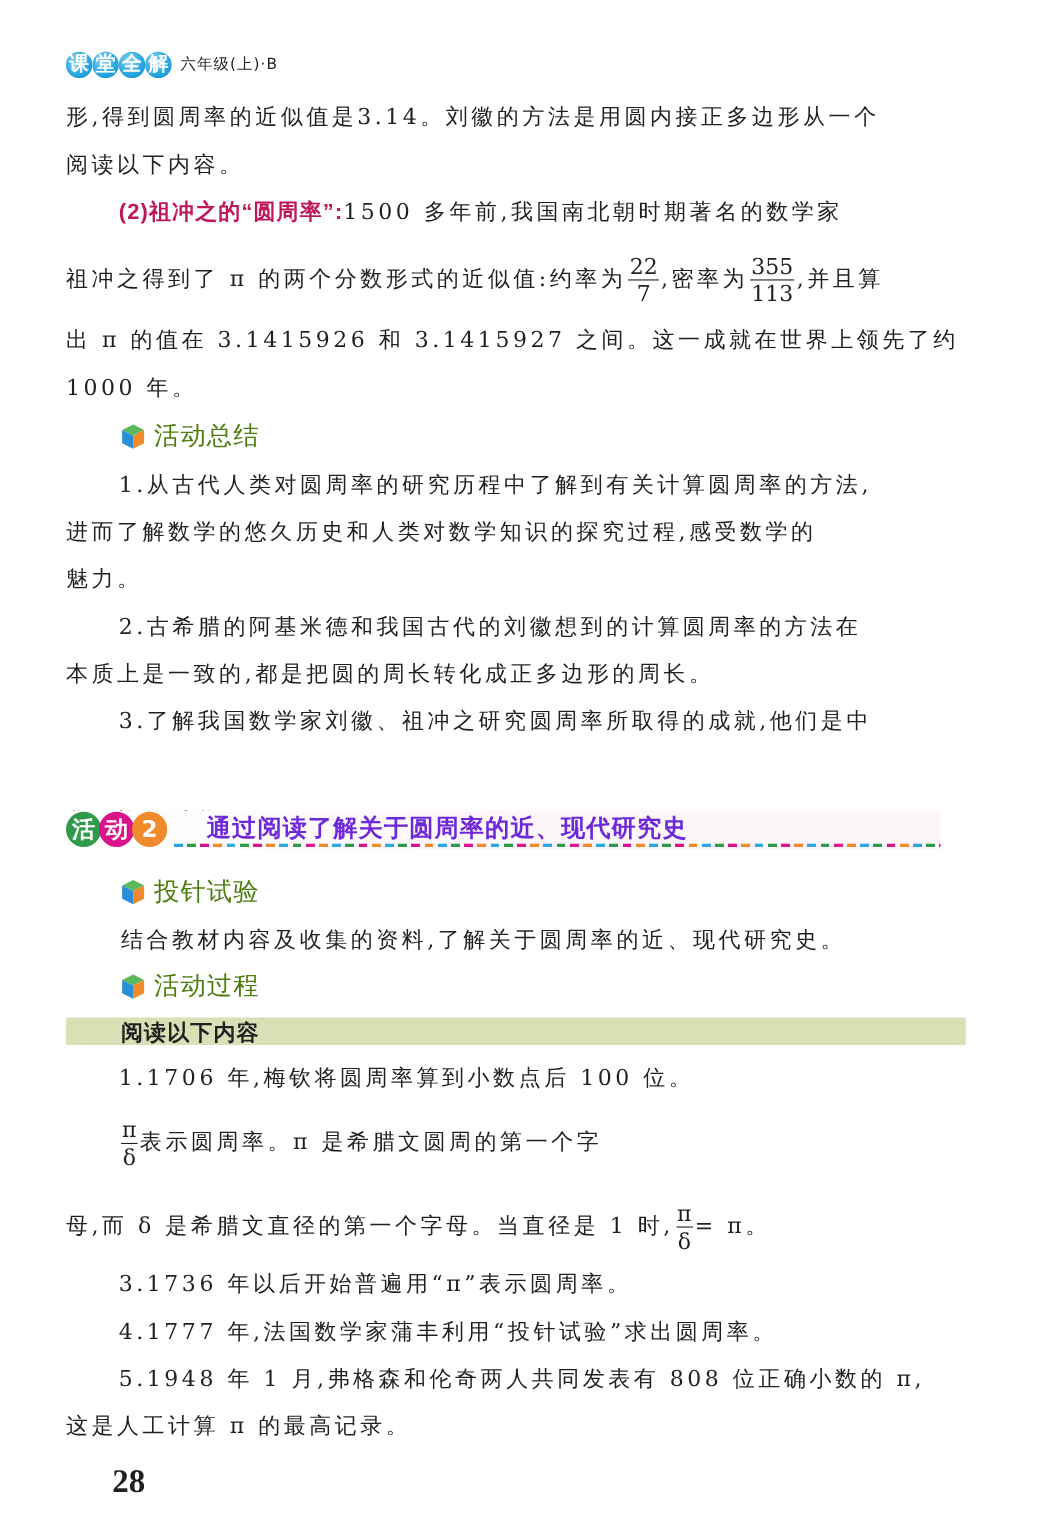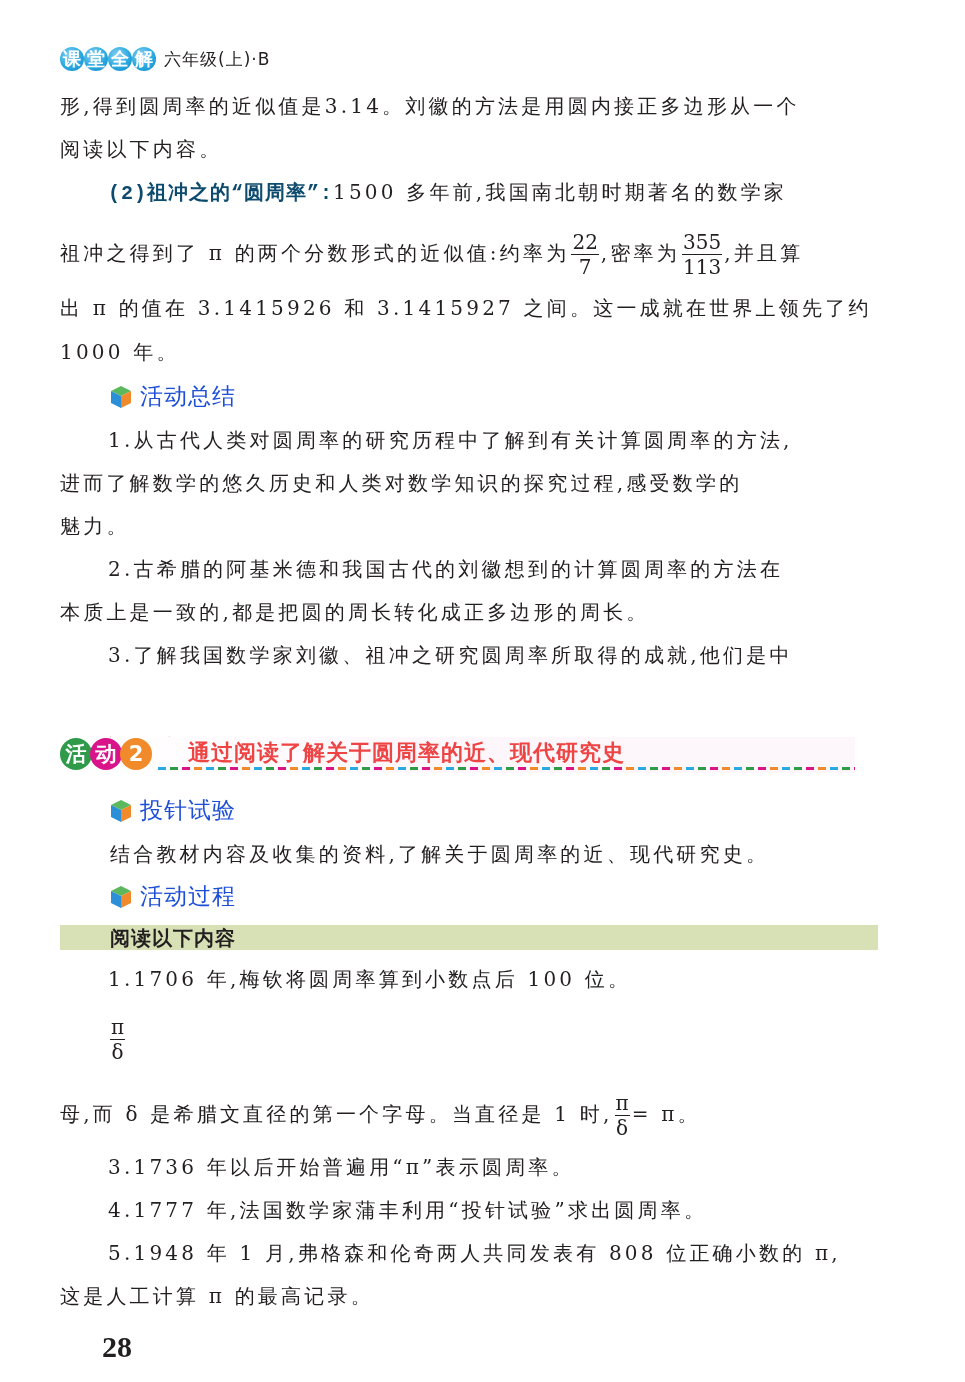--- a/index.html
+++ b/index.html
@@ -6,35 +6,35 @@
   body { width:965px; height:1382px; position:relative; overflow:hidden;
          font-family:"DejaVu Serif", "Liberation Serif", serif; color:#231f20; }
   .line { position:absolute; left:60px; font-size:20px; letter-spacing:3.2px; white-space:nowrap; line-height:30px; }
   .indent { left:108px; }
   .header { position:absolute; left:60px; top:44px; height:30px; display:flex; align-items:center; }
   .logo { display:flex; }
   .logo span { display:inline-block; width:24px; height:24px; border-radius:50%;
     background:radial-gradient(circle at 40% 35%, #8fd3f4 0%, #29a9e0 55%, #1485c7 100%);
     color:#fff; font-family:"DejaVu Sans", sans-serif; font-size:18px; line-height:24px; text-align:center;
     margin-right:0px; font-weight:bold; }
-  .header-title { font-family:"DejaVu Sans", sans-serif; font-size:17px; margin-left:8px; color:#231f20; letter-spacing:1px; }
-  .green-head { color:#0c4a6e; font-family:Liberation Mono, monospace; font-weight:bold; letter-spacing:1px; }
+  .header-title { font-family:"DejaVu Sans", sans-serif; font-size:14px; margin-left:8px; color:#231f20; letter-spacing:1px; }
+  .green-head { color:#be185d; font-family:Liberation Sans, sans-serif; font-weight:bold; letter-spacing:1px; }
   .frac { display:inline-block; vertical-align:middle; text-align:center; line-height:1; margin:0 2px; letter-spacing:0; }
   .frac .num { display:block; border-bottom:1.5px solid #231f20; padding:0 1px 2px; }
   .frac .den { display:block; padding-top:2px; }
   .sub-heading { position:absolute; left:110px; display:flex; align-items:center; font-family:"DejaVu Sans", sans-serif;
-    color:#1d4ed8; font-size:23px; letter-spacing:1px; }
+    color:#4d7c0f; font-size:23px; letter-spacing:1px; }
   .cube { width:22px; height:24px; margin-right:8px; }
   .activity-bar { position:absolute; left:60px; top:737px; width:795px; height:36px;
     background:linear-gradient(to right, #ffffff 0%, #fdf6fb 50%, #fdf6fb 100%); }
   .act-badges { position:absolute; left:60px; top:738px; display:flex; }
   .badge { width:32px; height:32px; border-radius:50%; color:#fff; font-family:"DejaVu Sans", sans-serif;
     font-size:21px; line-height:32px; text-align:center; margin-right:-2px; font-weight:bold; }
   .act-title { position:absolute; left:188px; top:738px; font-family:"DejaVu Sans", sans-serif; font-size:22px;
-    font-weight:bold; letter-spacing:1px; color:#ef4444;text-align:right; }
+    font-weight:bold; letter-spacing:1px; color:#6d28d9;text-align:right; }
   .dash-line { position:absolute; left:158px; top:767px; width:697px; height:3px;
     background:repeating-linear-gradient(to right,
       #29a9e0 0 8px, transparent 8px 12px,
       #2f9a4a 12px 20px, transparent 20px 24px,
       #d9138a 24px 32px, transparent 32px 36px,
       #f08a2a 36px 44px, transparent 44px 48px); }
   .read-bar { position:absolute; left:60px; top:925px; width:818px; height:25px; background:#d8e0b5; }
   .read-label { position:absolute; left:110px; top:925px; font-family:"DejaVu Sans", sans-serif; font-size:20px;
     font-weight:bold; line-height:26px; letter-spacing:1px; color:#231f20; }
   .page-num { position:absolute; left:102px; top:1330px; font-size:30px; font-weight:bold; font-family:"Liberation Serif", serif; }
@@ -107,21 +107,21 @@
     <polygon points="21,6 11,11 11,23 21,18" fill="#f08a2a"></polygon>
   </svg>
   <span>活动过程</span>
 </div>
 
 <div class="read-bar"></div>
 <div class="read-label">阅读以下内容</div>
 
 <div class="line indent" style="top:964px;">1.1706 年,梅钦将圆周率算到小数点后 100 位。</div>
 <div class="line indent" style="top:1017px;">
-  <span class="frac"><span class="num">π</span><span class="den">δ</span></span>
+  <span class="frac"><span class="num">π</span><span class="den">δ</span></span><span>表示圆周率。π 是希腊文圆周的第一个字</span>
 </div>
 <div class="line" style="top:1093px;">
   <span>母,而 δ 是希腊文直径的第一个字母。当直径是 1 时,</span><span class="frac"><span class="num">π</span><span class="den">δ</span></span><span>= π。</span>
 </div>
 <div class="line indent" style="top:1152px;">3.1736 年以后开始普遍用“π”表示圆周率。</div>
 <div class="line indent" style="top:1195px;">4.1777 年,法国数学家蒲丰利用“投针试验”求出圆周率。</div>
 <div class="line indent" style="top:1238px;">5.1948 年 1 月,弗格森和伦奇两人共同发表有 808 位正确小数的 π,</div>
 <div class="line" style="top:1281px;">这是人工计算 π 的最高记录。</div>
 
 <div class="page-num">28</div>

